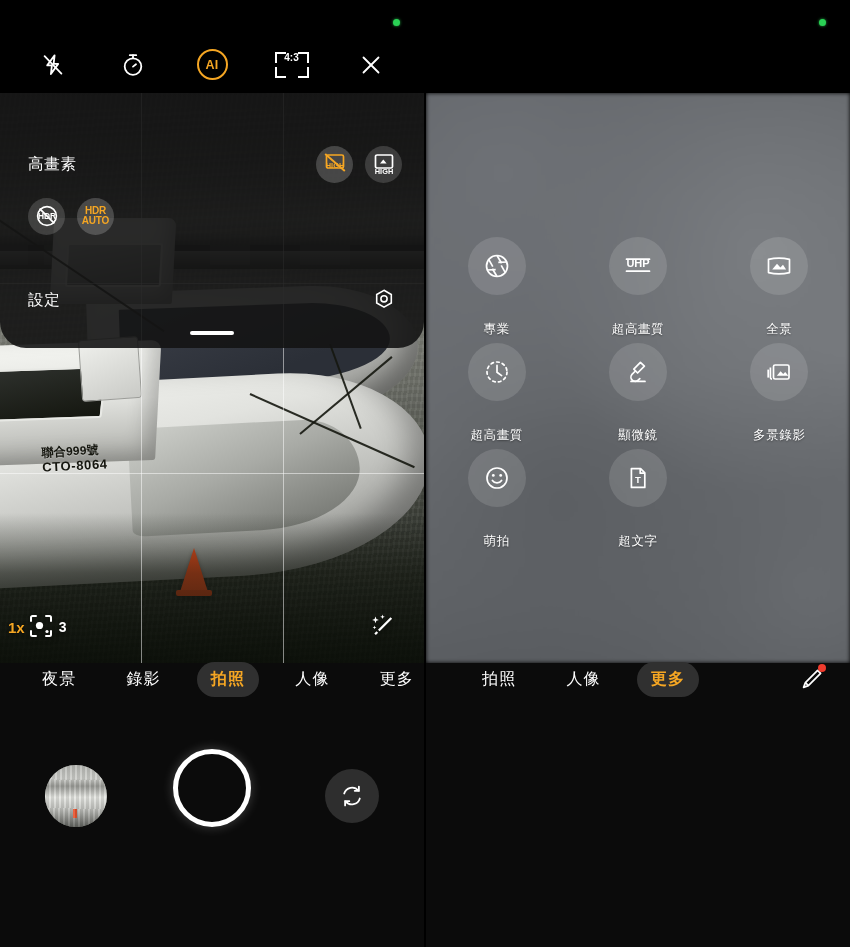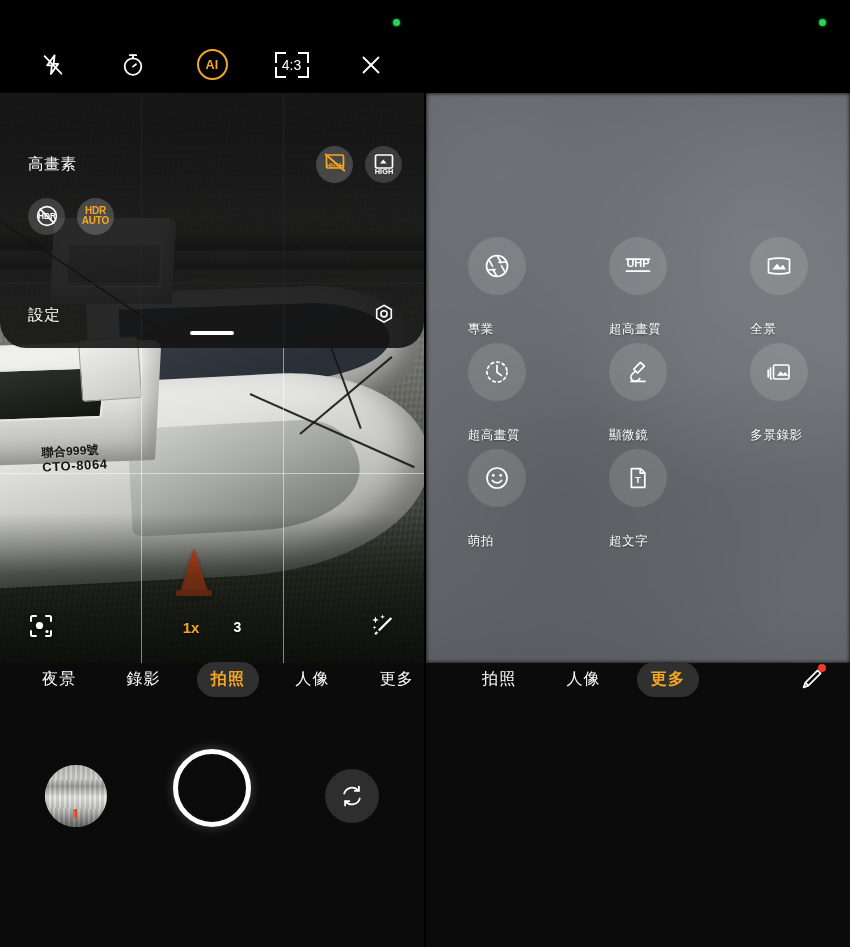--- a/index.html
+++ b/index.html
@@ -83,24 +83,24 @@
     font-size: 12.5px;
     font-weight: bold;
     display: flex;
     align-items: center;
     justify-content: center;
     letter-spacing: .2px;
   }
   .ratio-badge {
     position: relative;
     width: 36px; height: 26px;
-    display: flex; align-items: center; justify-content: center;
+    display: flex; align-items: flex-start; justify-content: center;
     color: #fff;
-    font-size: 14px;
-    font-weight: normal;
+    font-size: 10px;
+    font-weight: bold;
   }
   .ratio-badge i {
     position: absolute;
     width: 9px; height: 9px;
     border: 2px solid #fff;
   }
   .ratio-badge i.tl { top: 0; left: 1px; border-right: none; border-bottom: none; }
   .ratio-badge i.tr { top: 0; right: 1px; border-left: none; border-bottom: none; }
   .ratio-badge i.bl { bottom: 0; left: 1px; border-right: none; border-top: none; }
   .ratio-badge i.br { bottom: 0; right: 1px; border-left: none; border-top: none; }
@@ -345,23 +345,24 @@
   }
 
   
   .zoom-bar {
     position: absolute;
     left: 0; right: 0;
     bottom: 18px;
     height: 36px;
     display: flex;
     align-items: center;
-    justify-content: center;
+    justify-content: flex-start;
     gap: 34px;
     z-index: 4;
+    padding-left: 8px;
   }
   .zoom-step {
     color: #fff;
     font-size: 14px;
     font-weight: 600;
     cursor: pointer;
     text-shadow: 0 1px 3px rgba(0,0,0,.6);
   }
   .zoom-step.active { color: #f5a623; font-size: 15px; }
   .corner-btn {
@@ -389,20 +390,21 @@
     grid-template-columns: repeat(3, 1fr);
     grid-template-rows: repeat(3, 106px);
     align-content: center;
     justify-items: center;
     padding-top: 36px;
     box-sizing: border-box;
   }
   .mode-item {
     display: flex;
     flex-direction: column;
+    align-items: center;
     cursor: pointer;
   }
   .mode-circle {
     width: 58px; height: 58px;
     border-radius: 50%;
     background: rgba(255,255,255,.13);
     display: flex;
     align-items: center;
     justify-content: center;
   }
@@ -649,21 +651,21 @@
           </span>
           <span class="opt sel">
             <span class="hdr-lbl" style="color:#f5a623">
               <span>HDR</span><br>
               <span style="font-size:10px">AUTO</span>
             </span>
           </span>
         </span>
       </div>
 
-      <div class="setting-row" style="top:187px">
+      <div class="setting-row" style="top:172px">
         <span class="label">設定</span>
         <span style="display:flex;align-items:center;justify-content:center;width:37px;height:37px;">
           <svg width="26" height="26" viewBox="0 0 26 26" fill="none" stroke="#fff" stroke-width="1.6">
             <path d="M13 3.3l7.3 4.2v8.5L13 20.2 5.7 16V7.5z"></path>
             <circle cx="13" cy="11.8" r="3.1"></circle>
           </svg>
         </span>
       </div>
 
       <div class="sheet-handle"></div>

